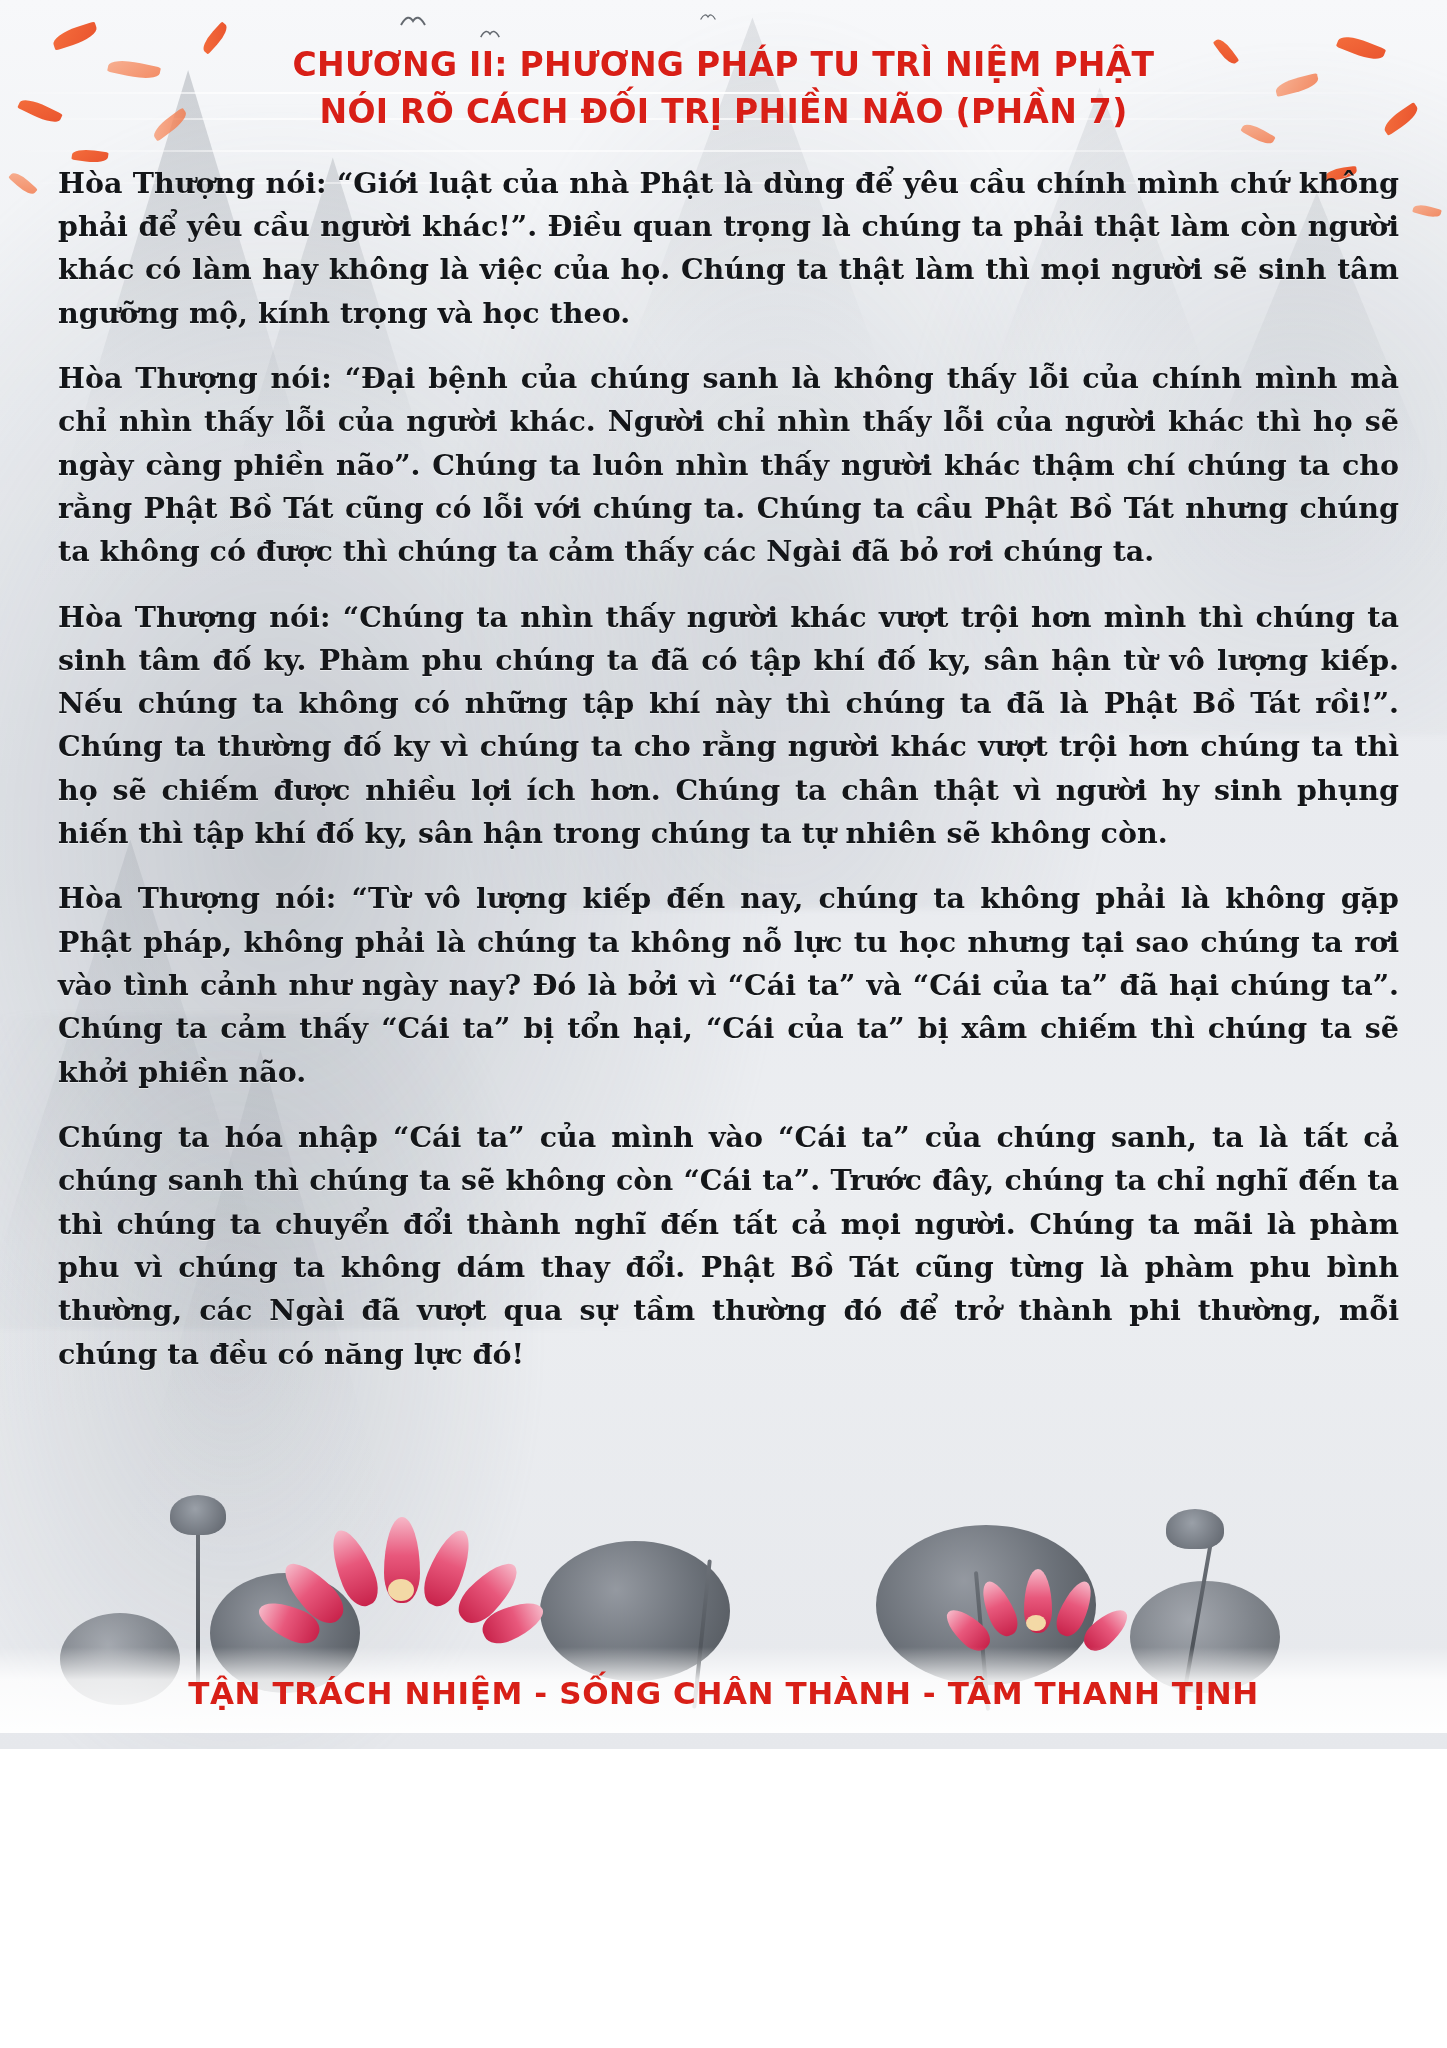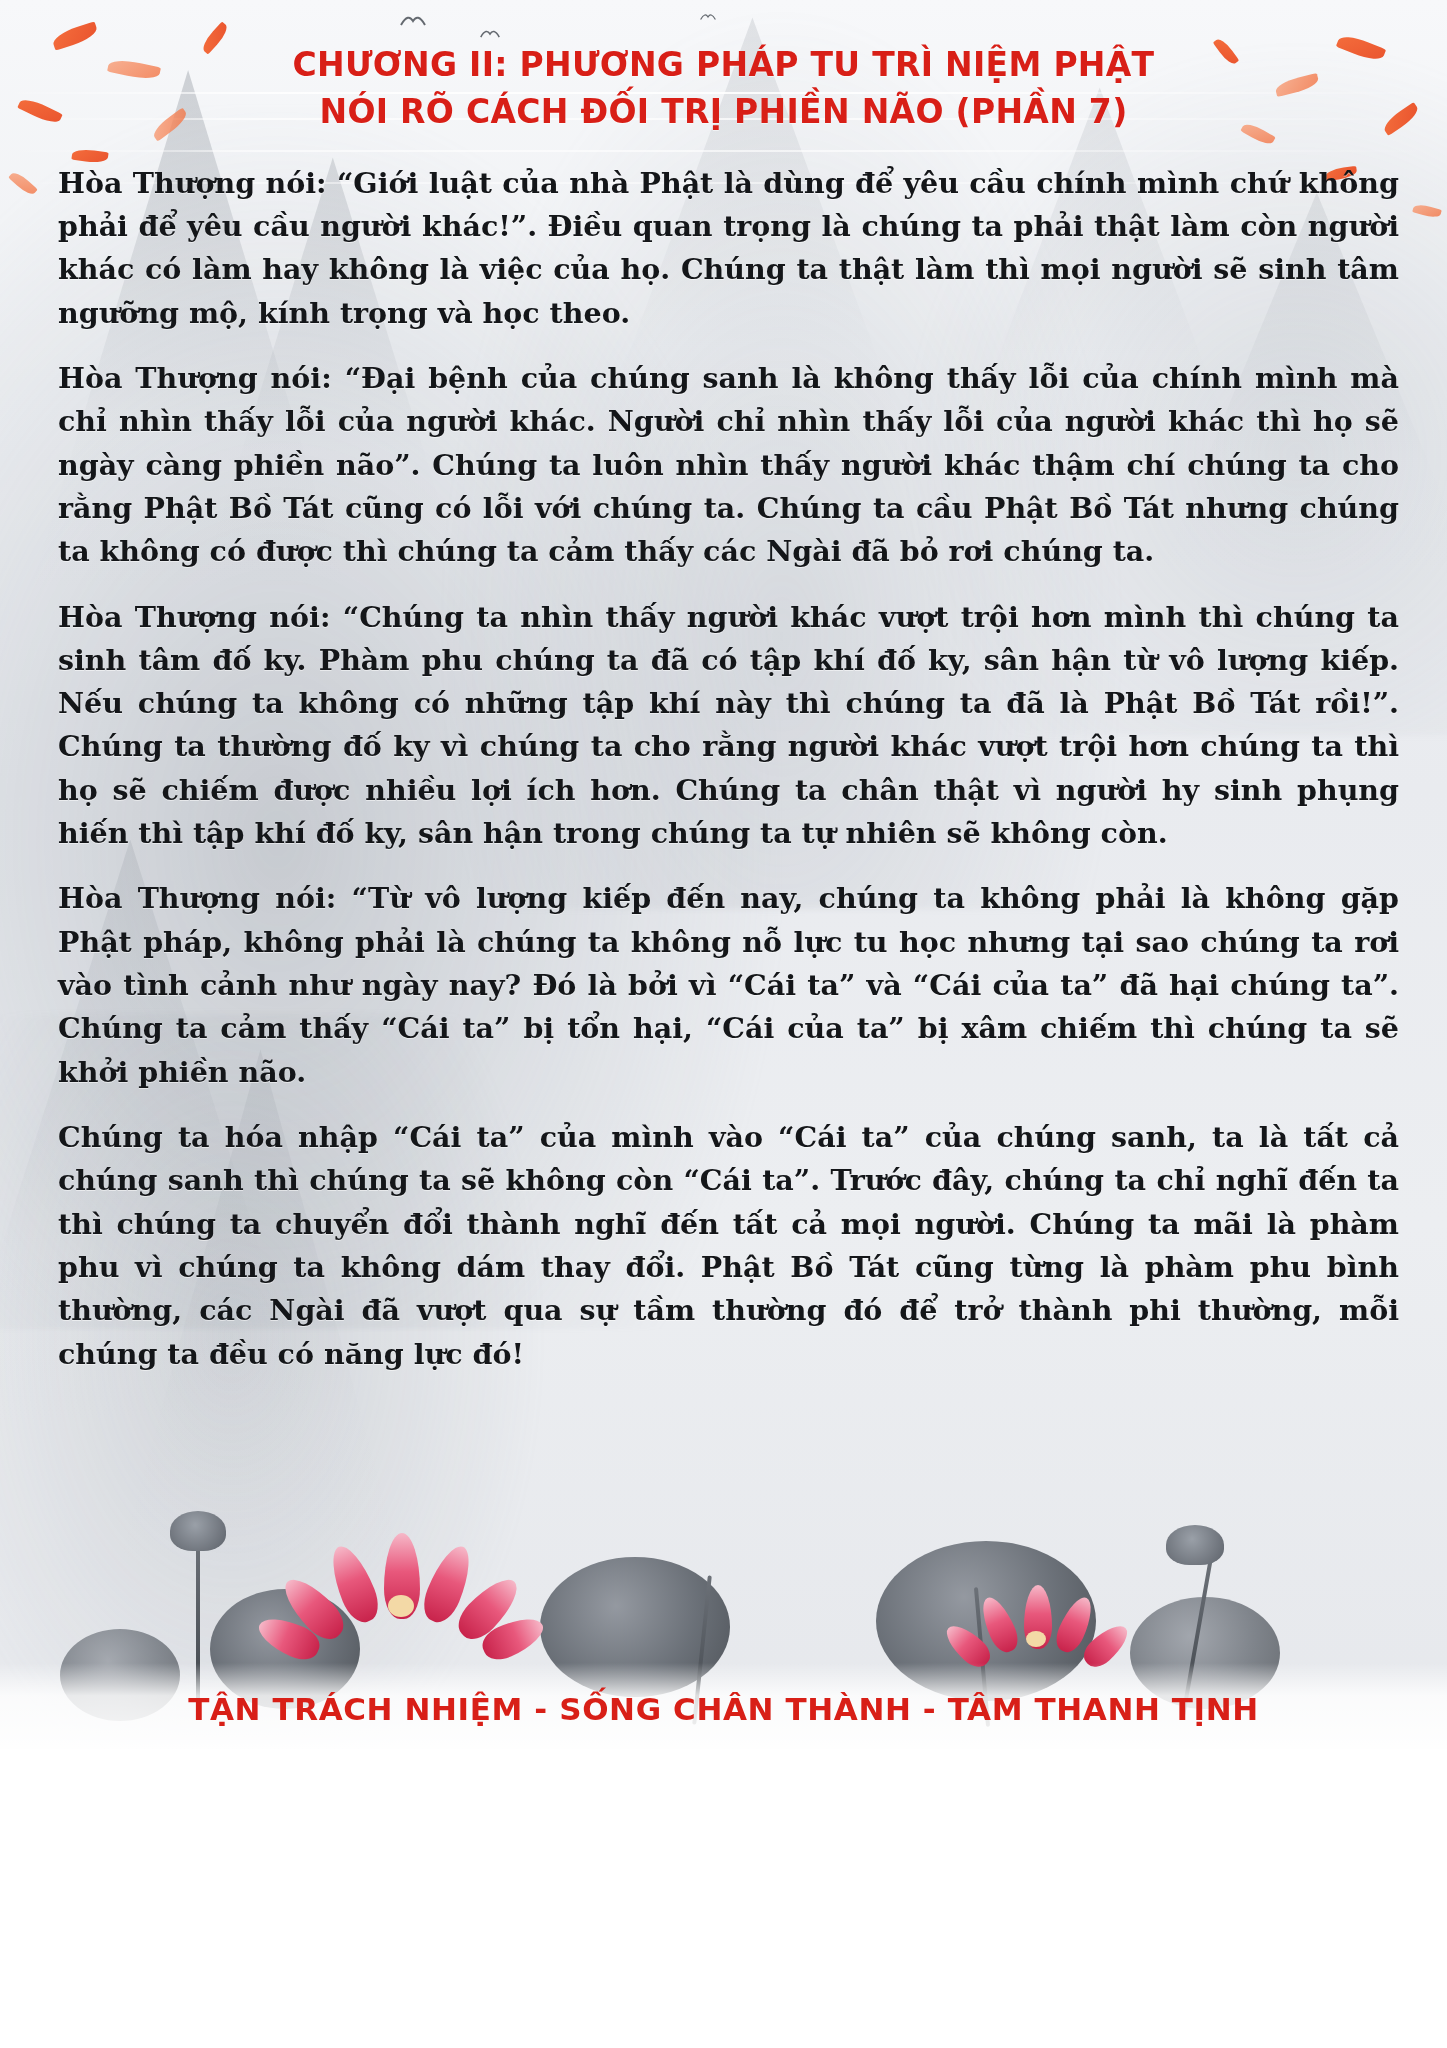--- a/index.html
+++ b/index.html
@@ -135,21 +135,21 @@
     text-align: justify;
     margin: 0 0 22px 0;
     text-shadow: 0 1px 0 rgba(255,255,255,0.5);
   }
 
   
   .footer {
     position: absolute;
     left: 0;
     right: 0;
-    bottom: 0;
+    bottom: 16px;
     height: 270px;
   }
   .lotus-leaf {
     position: absolute;
     background: radial-gradient(circle at 40% 35%, #8b9098 0%, #5d636b 55%, #3d4248 100%);
     border-radius: 50%;
     opacity: .9;
   }
   .stem {
     position: absolute;

